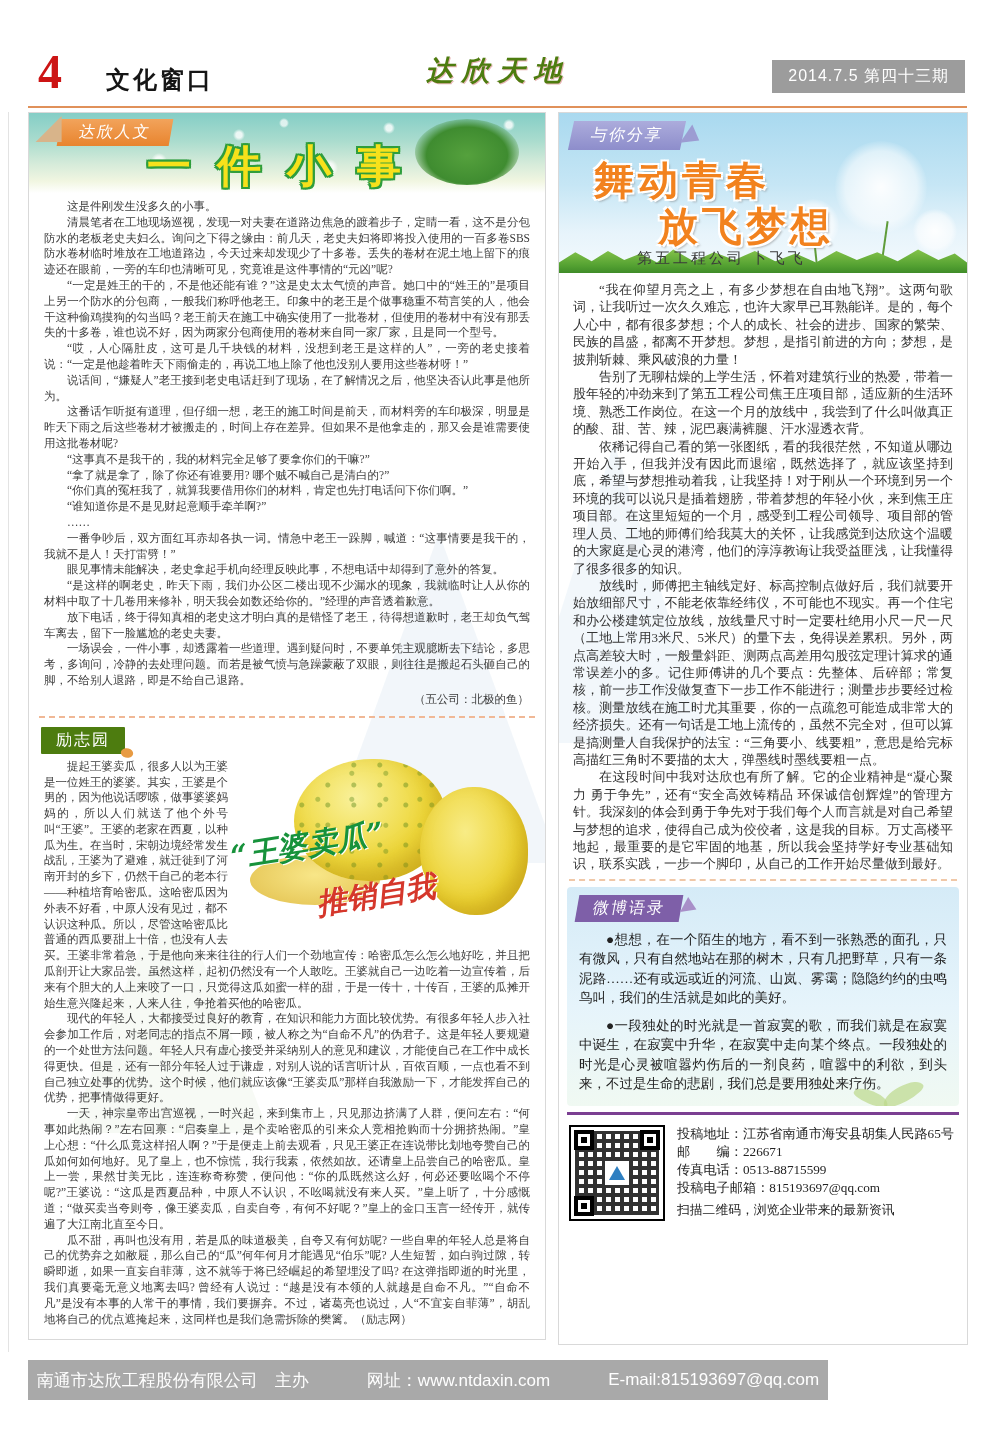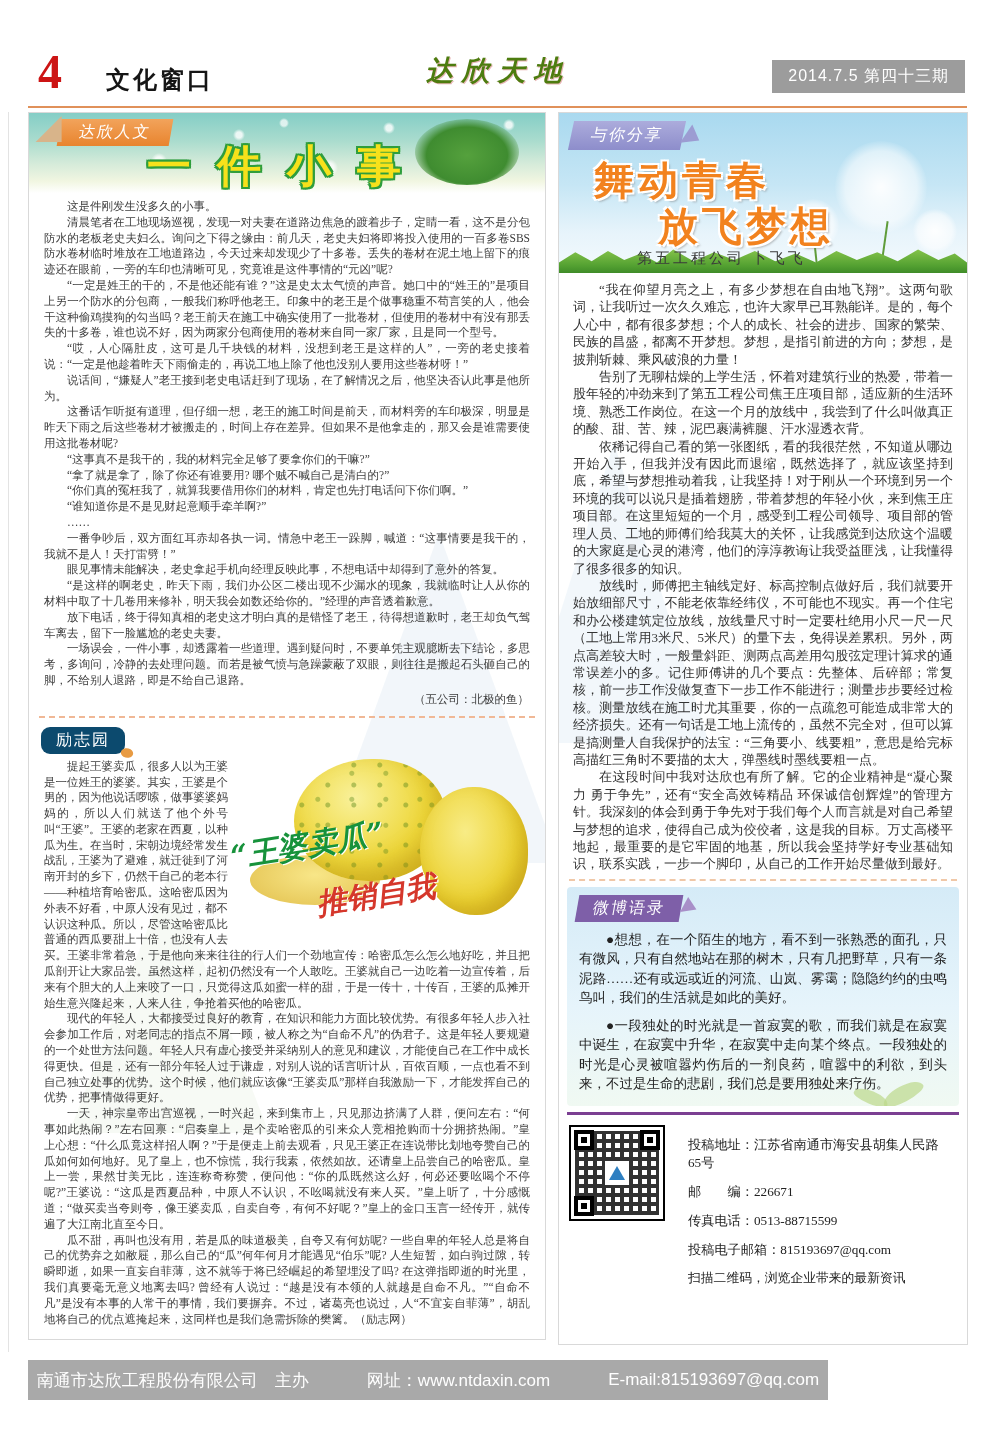--- a/index.html
+++ b/index.html
@@ -46,22 +46,22 @@
   .badge-renwen::before{content:"";position:absolute;left:-24px;top:-3px;border-style:solid;border-width:0 0 26px 26px;border-color:transparent transparent #d8b48a transparent;transform:skewX(10deg);}
   .title1{position:absolute;left:0;right:0;top:24px;text-align:center;font-size:44px;font-weight:bold;
     color:#f7e11b;letter-spacing:26px;font-family:"Liberation Sans",sans-serif;
     text-shadow:-2px -2px 0 #2f9e3c,2px -2px 0 #2f9e3c,-2px 2px 0 #2f9e3c,2px 2px 0 #2f9e3c,0 -2px 0 #2f9e3c,0 2px 0 #2f9e3c,-2px 0 0 #2f9e3c,2px 0 0 #2f9e3c;}
 
   .body1{padding:6px 15px 0 15px;}
   .para1,.para2{margin:0;text-indent:2em;font-size:11.5px;line-height:15.8px;text-align:justify;color:#3c3c3c;}
   .sig{text-align:right;font-size:11.5px;color:#3c3c3c;padding:3px 16px 4px 0;margin:0;}
   .dash1{border-top:2px dashed #f0b896;margin:5px 10px;}
 
-  .badge-lizhi{display:inline-block;margin:4px 0 2px 12px;background:#0c4a6e;color:#fff;font-size:16px;
-    padding:3px 15px;border-radius:9px;letter-spacing:2px;font-family:"Liberation Sans",sans-serif;position:relative;}
+  .badge-lizhi{display:inline-block;margin:4px 0 2px 12px;background:#4d7c0f;color:#fff;font-size:16px;
+    padding:3px 15px;border-radius:1px;letter-spacing:2px;font-family:"Liberation Sans",sans-serif;position:relative;}
   .badge-lizhi::after{content:"";position:absolute;right:-8px;bottom:-4px;width:12px;height:10px;background:#e89b43;border-radius:60% 40% 60% 40%;transform:rotate(30deg);}
 
   .body2{padding:3px 15px 0 15px;}
   .melon-fig{float:right;width:292px;height:172px;margin:0 0 4px 10px;position:relative;}
   .melon-a{position:absolute;right:84px;top:0;width:152px;height:122px;border-radius:52% 48% 50% 50%;
     background-image:
       radial-gradient(circle at 30% 30%, rgba(96,140,30,.45) 2px, rgba(0,0,0,0) 3px),
       radial-gradient(circle at 70% 55%, rgba(96,140,30,.4) 2px, rgba(0,0,0,0) 3px),
       radial-gradient(ellipse at 40% 32%, #f9f19a 0%, #eed73a 55%, #d9b81e 100%);
     background-size:26px 20px,34px 26px,100% 100%;
@@ -120,21 +120,21 @@
   .qr{width:96px;height:96px;flex:none;position:relative;background:#ffffff;border:2px solid #000;box-sizing:border-box;}
   .qr .pat{position:absolute;inset:4px;
     background-image:repeating-linear-gradient(0deg,#000 0 4px,transparent 4px 9px),repeating-linear-gradient(90deg,#000 0 4px,transparent 4px 9px);
     opacity:.8;}
   .qr .f{position:absolute;width:20px;height:20px;border:4px solid #000;background:#fff;box-sizing:border-box;}
   .qr .f::after{content:"";position:absolute;left:3px;top:3px;width:6px;height:6px;background:#000;}
   .qr .f1{left:3px;top:3px;} .qr .f2{right:3px;top:3px;} .qr .f3{left:3px;bottom:3px;}
   .qr .logo{position:absolute;left:34px;top:34px;width:24px;height:24px;background:#fff;display:flex;align-items:center;justify-content:center;}
   .qr .tri{width:0;height:0;border-left:8px solid transparent;border-right:8px solid transparent;border-bottom:14px solid #2e7fc1;}
   .clines{font-size:13.2px;line-height:18px;color:#222222;}
-  .clines p{margin:11px;}
+  .clines p{margin:0;}
   .cnote{margin-top:5px !important;font-size:12.8px;line-height:17px;color:#222;}
 
   
   .footer{position:absolute;left:28px;top:1360px;width:800px;height:40px;background:#a9a9a9;color:#ffffff;
     display:flex;align-items:center;justify-content:center;gap:58px;font-size:17px;font-family:"Liberation Sans",sans-serif;}
   .footer span{white-space:nowrap;}
 </style>
 </head>
 <body>
 

